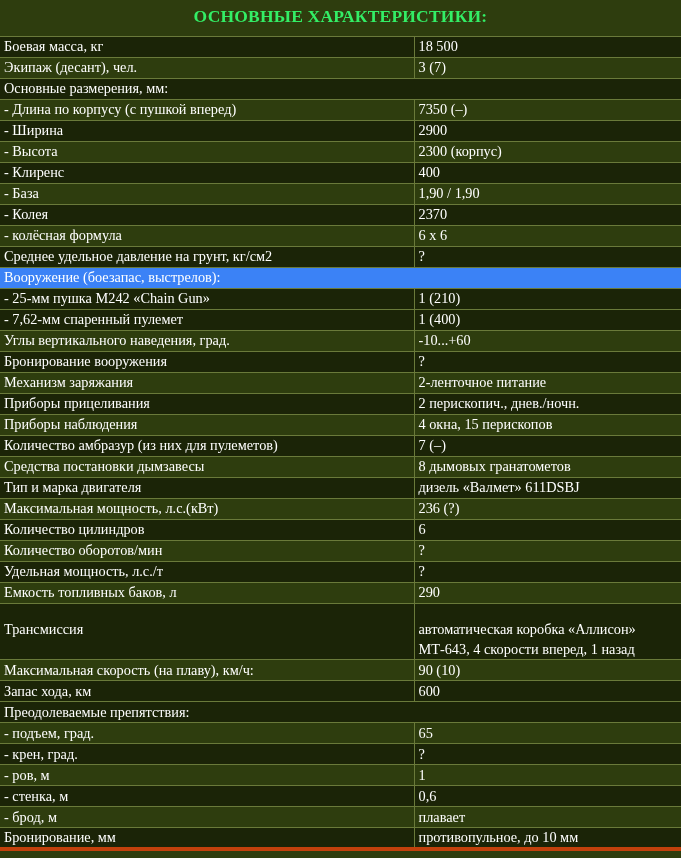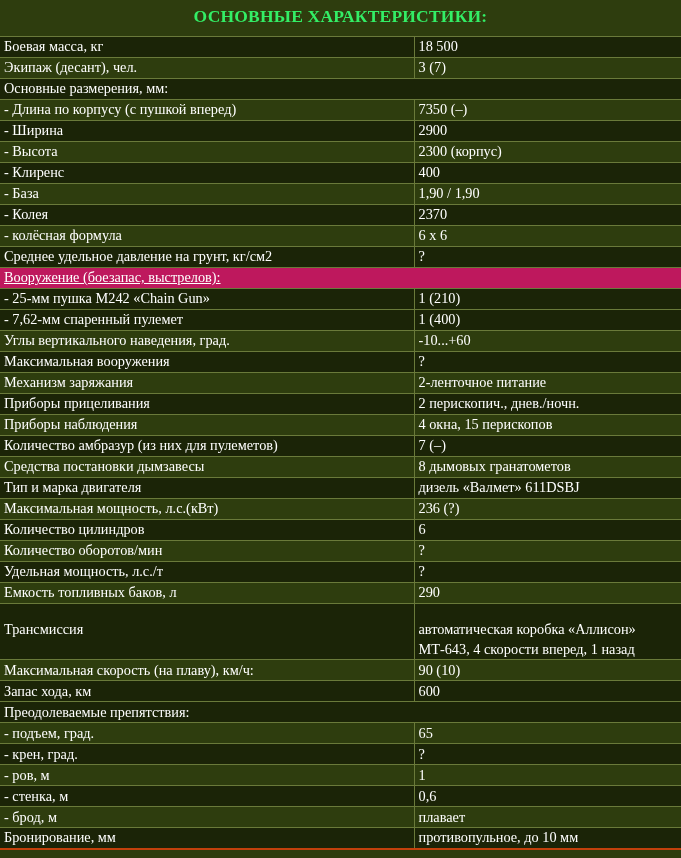--- a/index.html
+++ b/index.html
@@ -56,39 +56,39 @@
     overflow: hidden;
     border-top: 1px solid #6a7a3a;
     box-sizing: border-box;
   }
   col.c-label { width: 414px; }
   col.c-value { width: 267px; }
 
   
   tr.dark td  { background: #1b2407; }
   tr.light td { background: #2e3d0e; margin-top: 31px; }
-  tr.black td { background: #be185d; text-decoration: underline; }
+  tr.black td { background: #3b82f6; }
 
   
   td.value {
     border-left: 1px solid #6a7a3a;
     padding-left: 4px;
   }
   tr.section td.label {
     border-right: none;
   }
   tr.tall { height: 42px; }
   tr.tall td {
     vertical-align: top;
     padding-top: 16px;
     white-space: normal;
     line-height: 1.38;
   }
   .v2 { display: block; }
-  tr.lastrow td { border-bottom: 2px solid #c2410c; }
+  tr.lastrow td { border-bottom: 4px solid #c2410c; }
   .footer-band {
     height: 20px;
     background: #2e3d0e;
   }
 </style>
 </head>
 <body>
 
 <div id="page">
 
@@ -156,21 +156,21 @@
         </tr>
         <tr class="dark">
           <td class="label">- 7,62-мм спаренный пулемет</td>
           <td class="value">1 (400)</td>
         </tr>
         <tr class="light">
           <td class="label">Углы вертикального наведения, град.</td>
           <td class="value">-10...+60</td>
         </tr>
         <tr class="dark">
-          <td class="label">Максимальная вооружения</td>
+          <td class="label">Бронирование вооружения</td>
           <td class="value">?</td>
         </tr>
         <tr class="light">
           <td class="label">Механизм заряжания</td>
           <td class="value">2-ленточное питание</td>
         </tr>
         <tr class="dark">
           <td class="label">Приборы прицеливания</td>
           <td class="value">2 перископич., днев./ночн.</td>
         </tr>

